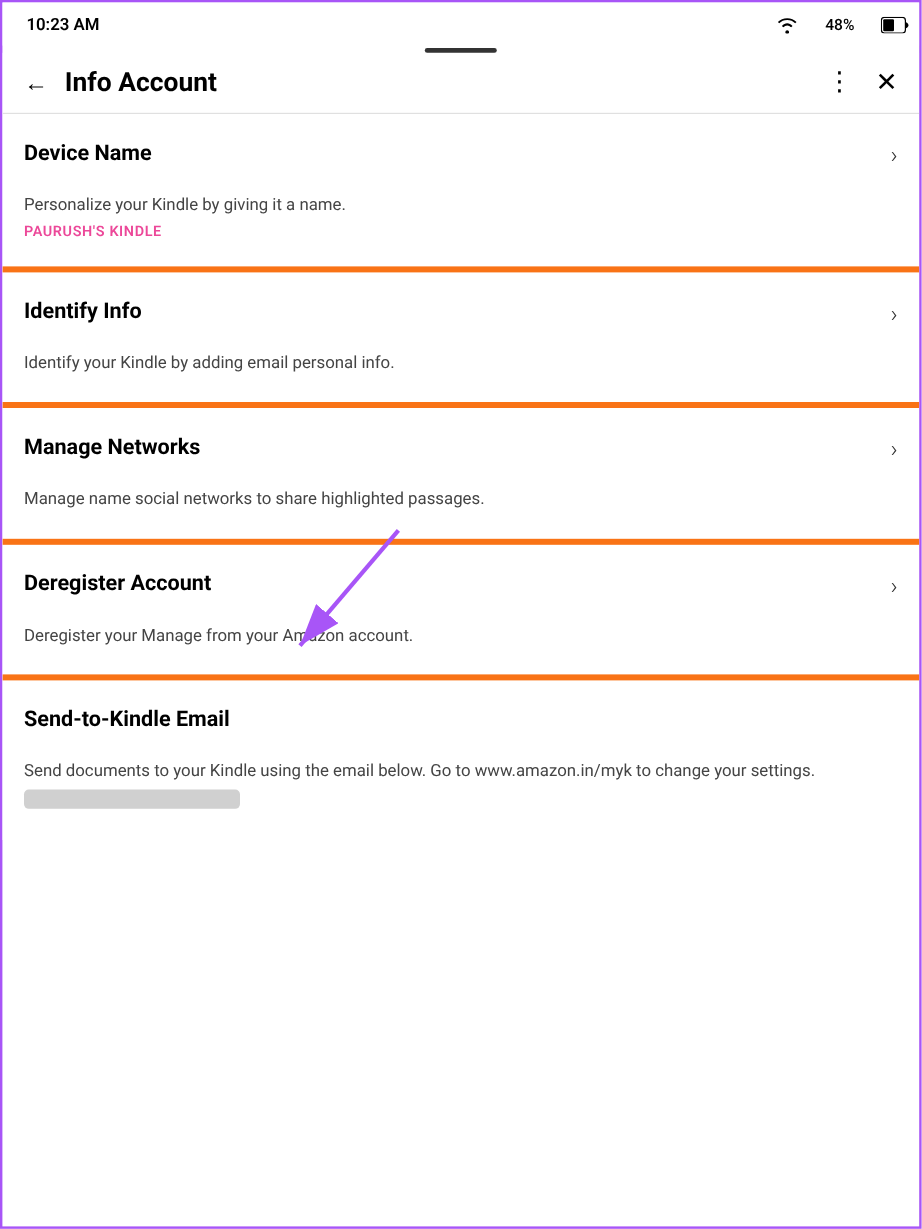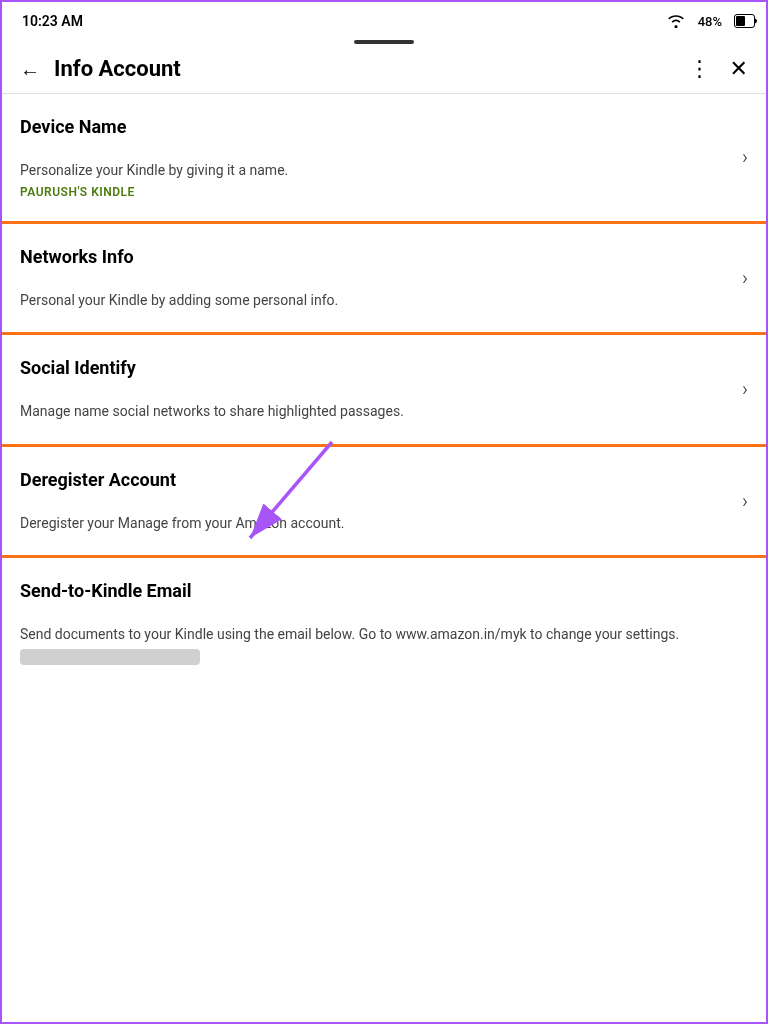--- a/index.html
+++ b/index.html
@@ -30,21 +30,21 @@
 
     .status-time {
       font-size: 14px;
       font-weight: 600;
       color: #000;
     }
 
     .status-icons {
       display: flex;
       align-items: center;
-      gap: 12px;
+      gap: 22px;
     }
 
     .wifi-icon {
       width: 20px;
       height: 14px;
     }
 
     .battery-text {
       font-size: 13px;
       font-weight: 500;
@@ -115,24 +115,23 @@
     }
 
     
     .menu-list {
       list-style: none;
       background: #fff;
     }
 
     .menu-item {
       display: flex;
-      align-items: center;
       justify-content: space-between;
       padding: 22px 18px 22px 18px;
-      border-bottom: 3px solid #f97316;
+      border-bottom: 5px solid #f97316;
       cursor: pointer;
       position: relative;
     }
 
     .menu-item-content {
       flex: 1;
       padding-right: 16px;
     }
 
     .menu-item-title {
@@ -144,21 +143,21 @@
 
     .menu-item-desc {
       font-size: 14px;
       color: #444;
       line-height: 1.4;
       margin-top: 24px;
     }
 
     .menu-item-subtitle {
       font-size: 12px;
-      color: #4d7c0f;
+      color: #ec4899;
       text-transform: uppercase;
       font-weight: 600;
       margin-top: 4px;
       letter-spacing: 0.5px;
     }
 
     .chevron-right {
       font-size: 20px;
       color: #333;
       font-weight: 300;
@@ -225,29 +224,29 @@
     <div class="menu-item-content">
       <div class="menu-item-title">Device Name</div>
       <div class="menu-item-desc">Personalize your Kindle by giving it a name.</div>
       <div class="menu-item-subtitle">PAURUSH'S KINDLE</div>
     </div>
     <span class="chevron-right">›</span>
   </li>
 
   <li class="menu-item">
     <div class="menu-item-content">
-      <div class="menu-item-title">Networks Info</div>
-      <div class="menu-item-desc">Personal your Kindle by adding some personal info.</div>
-    </div>
-    <span class="chevron-right">›</span>
-  </li>
-
-  <li class="menu-item">
-    <div class="menu-item-content">
-      <div class="menu-item-title">Social Identify</div>
+      <div class="menu-item-title">Identify Info</div>
+      <div class="menu-item-desc">Identify your Kindle by adding email personal info.</div>
+    </div>
+    <span class="chevron-right">›</span>
+  </li>
+
+  <li class="menu-item">
+    <div class="menu-item-content">
+      <div class="menu-item-title">Manage Networks</div>
       <div class="menu-item-desc">Manage name social networks to share highlighted passages.</div>
     </div>
     <span class="chevron-right">›</span>
   </li>
 
   <li class="menu-item">
     <div class="menu-item-content">
       <div class="menu-item-title">Deregister Account</div>
       <div class="menu-item-desc">Deregister your Manage from your Amazon account.</div>
     </div>

